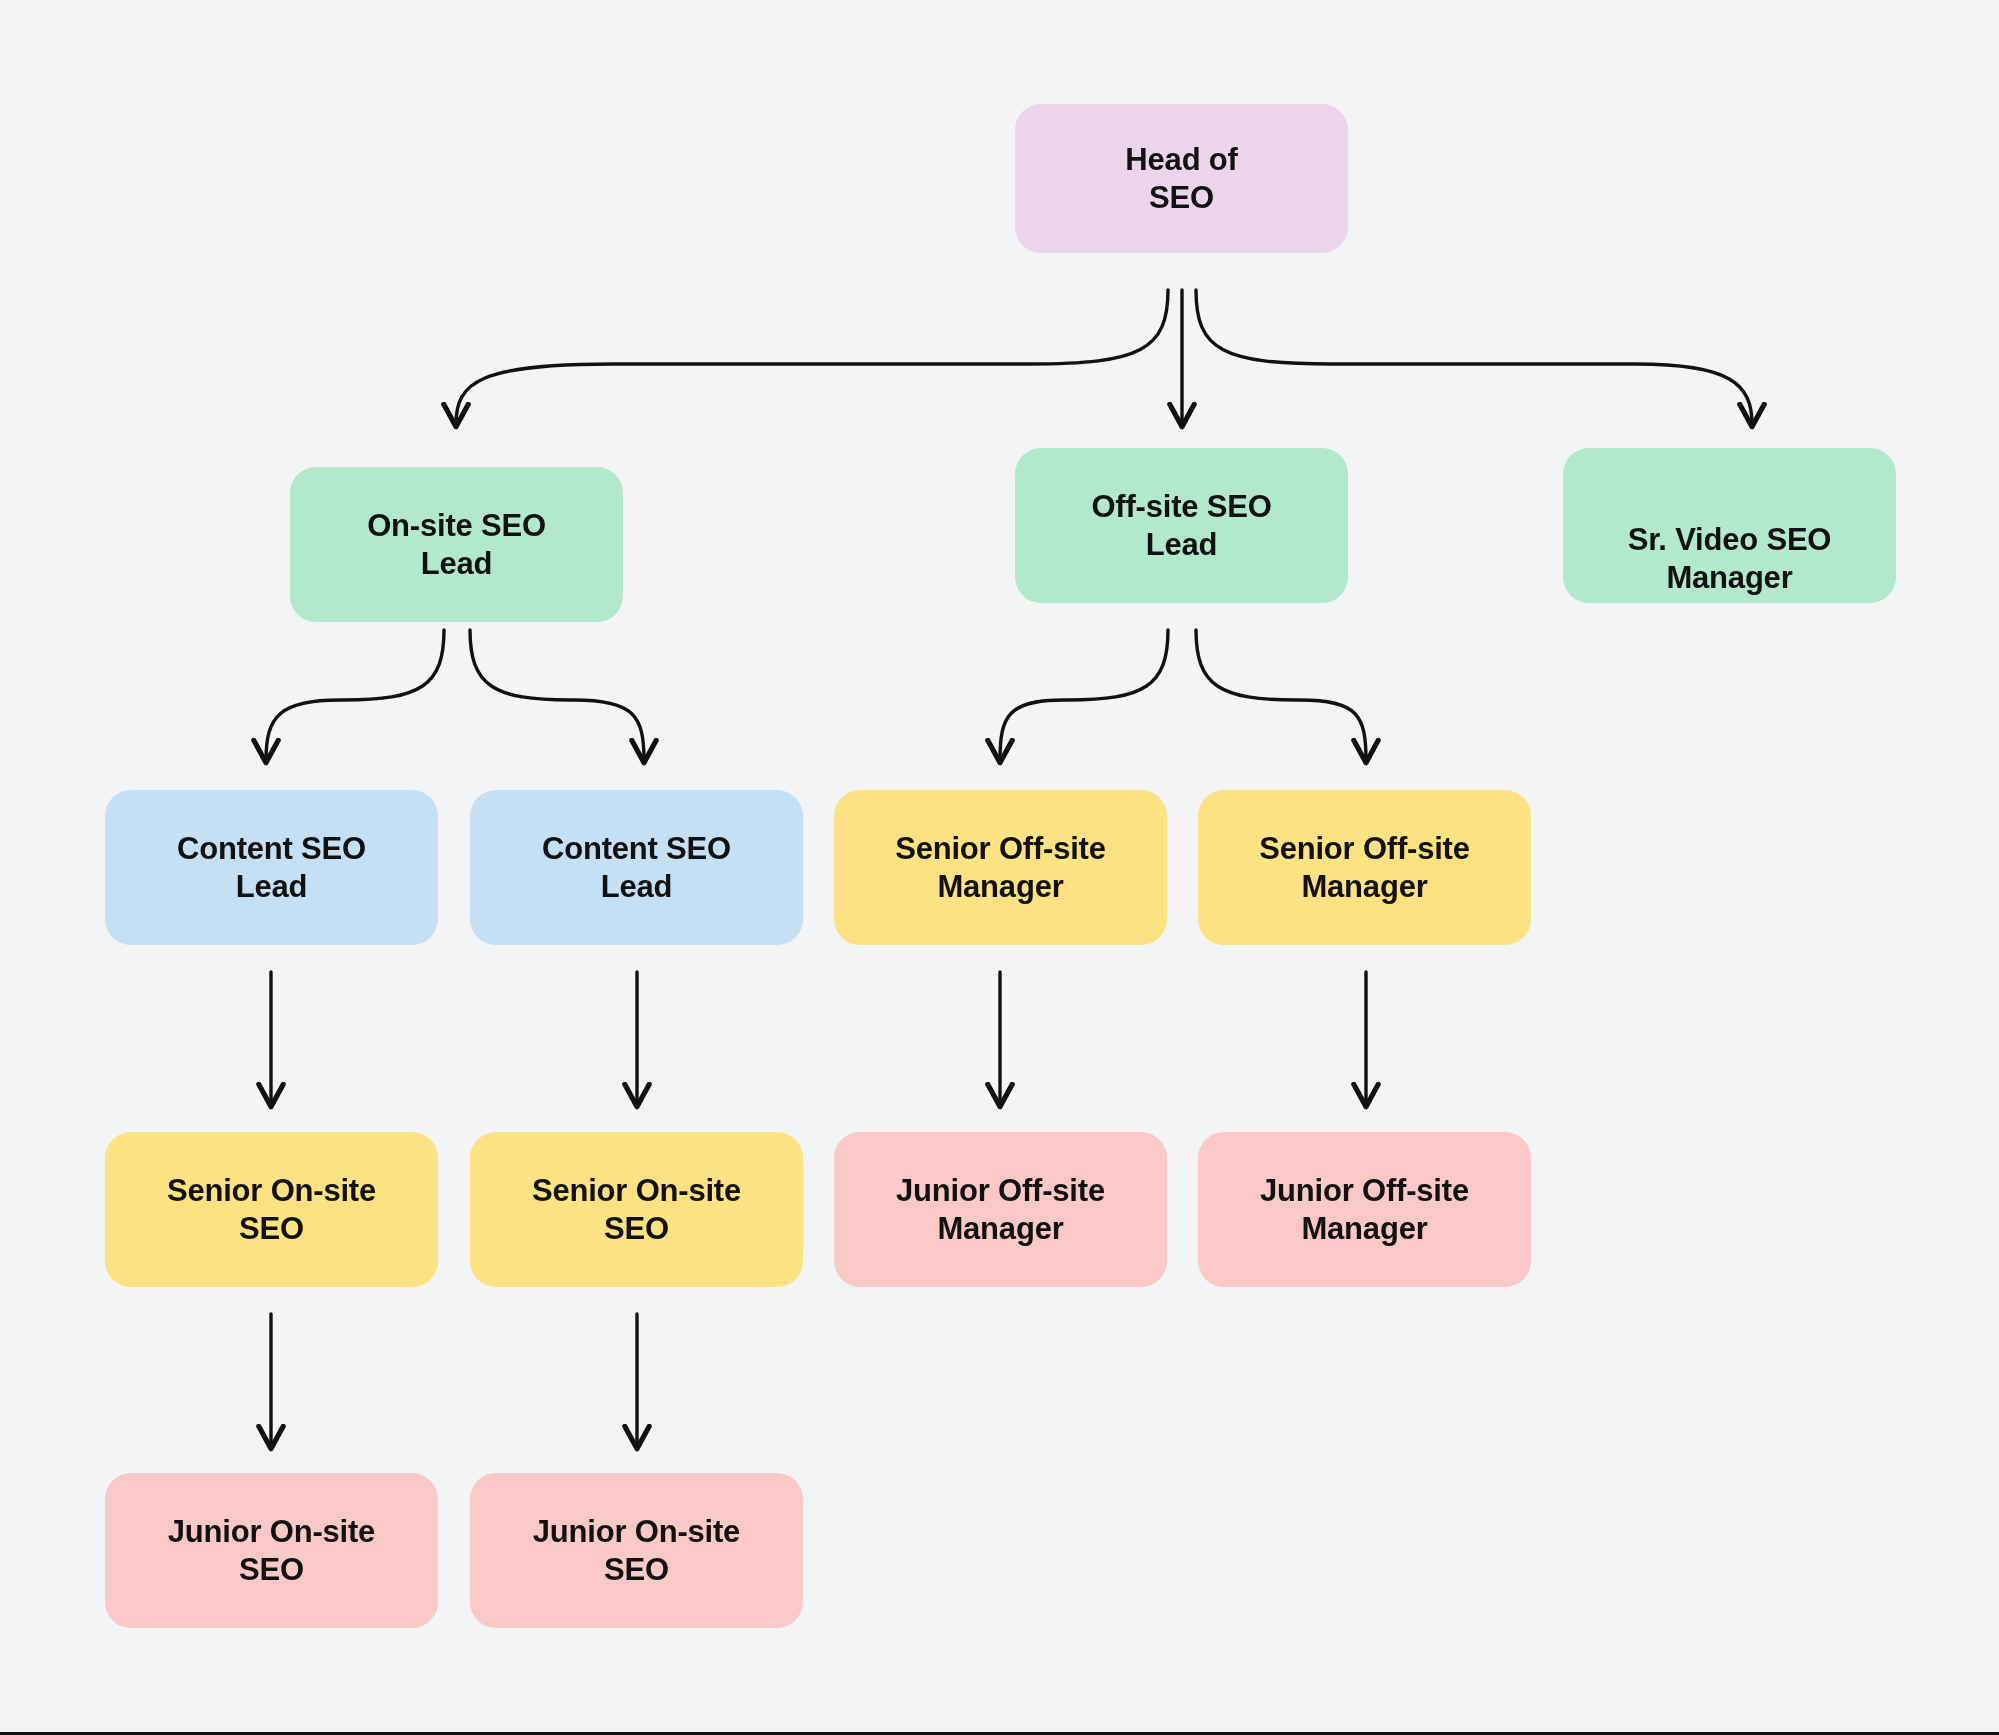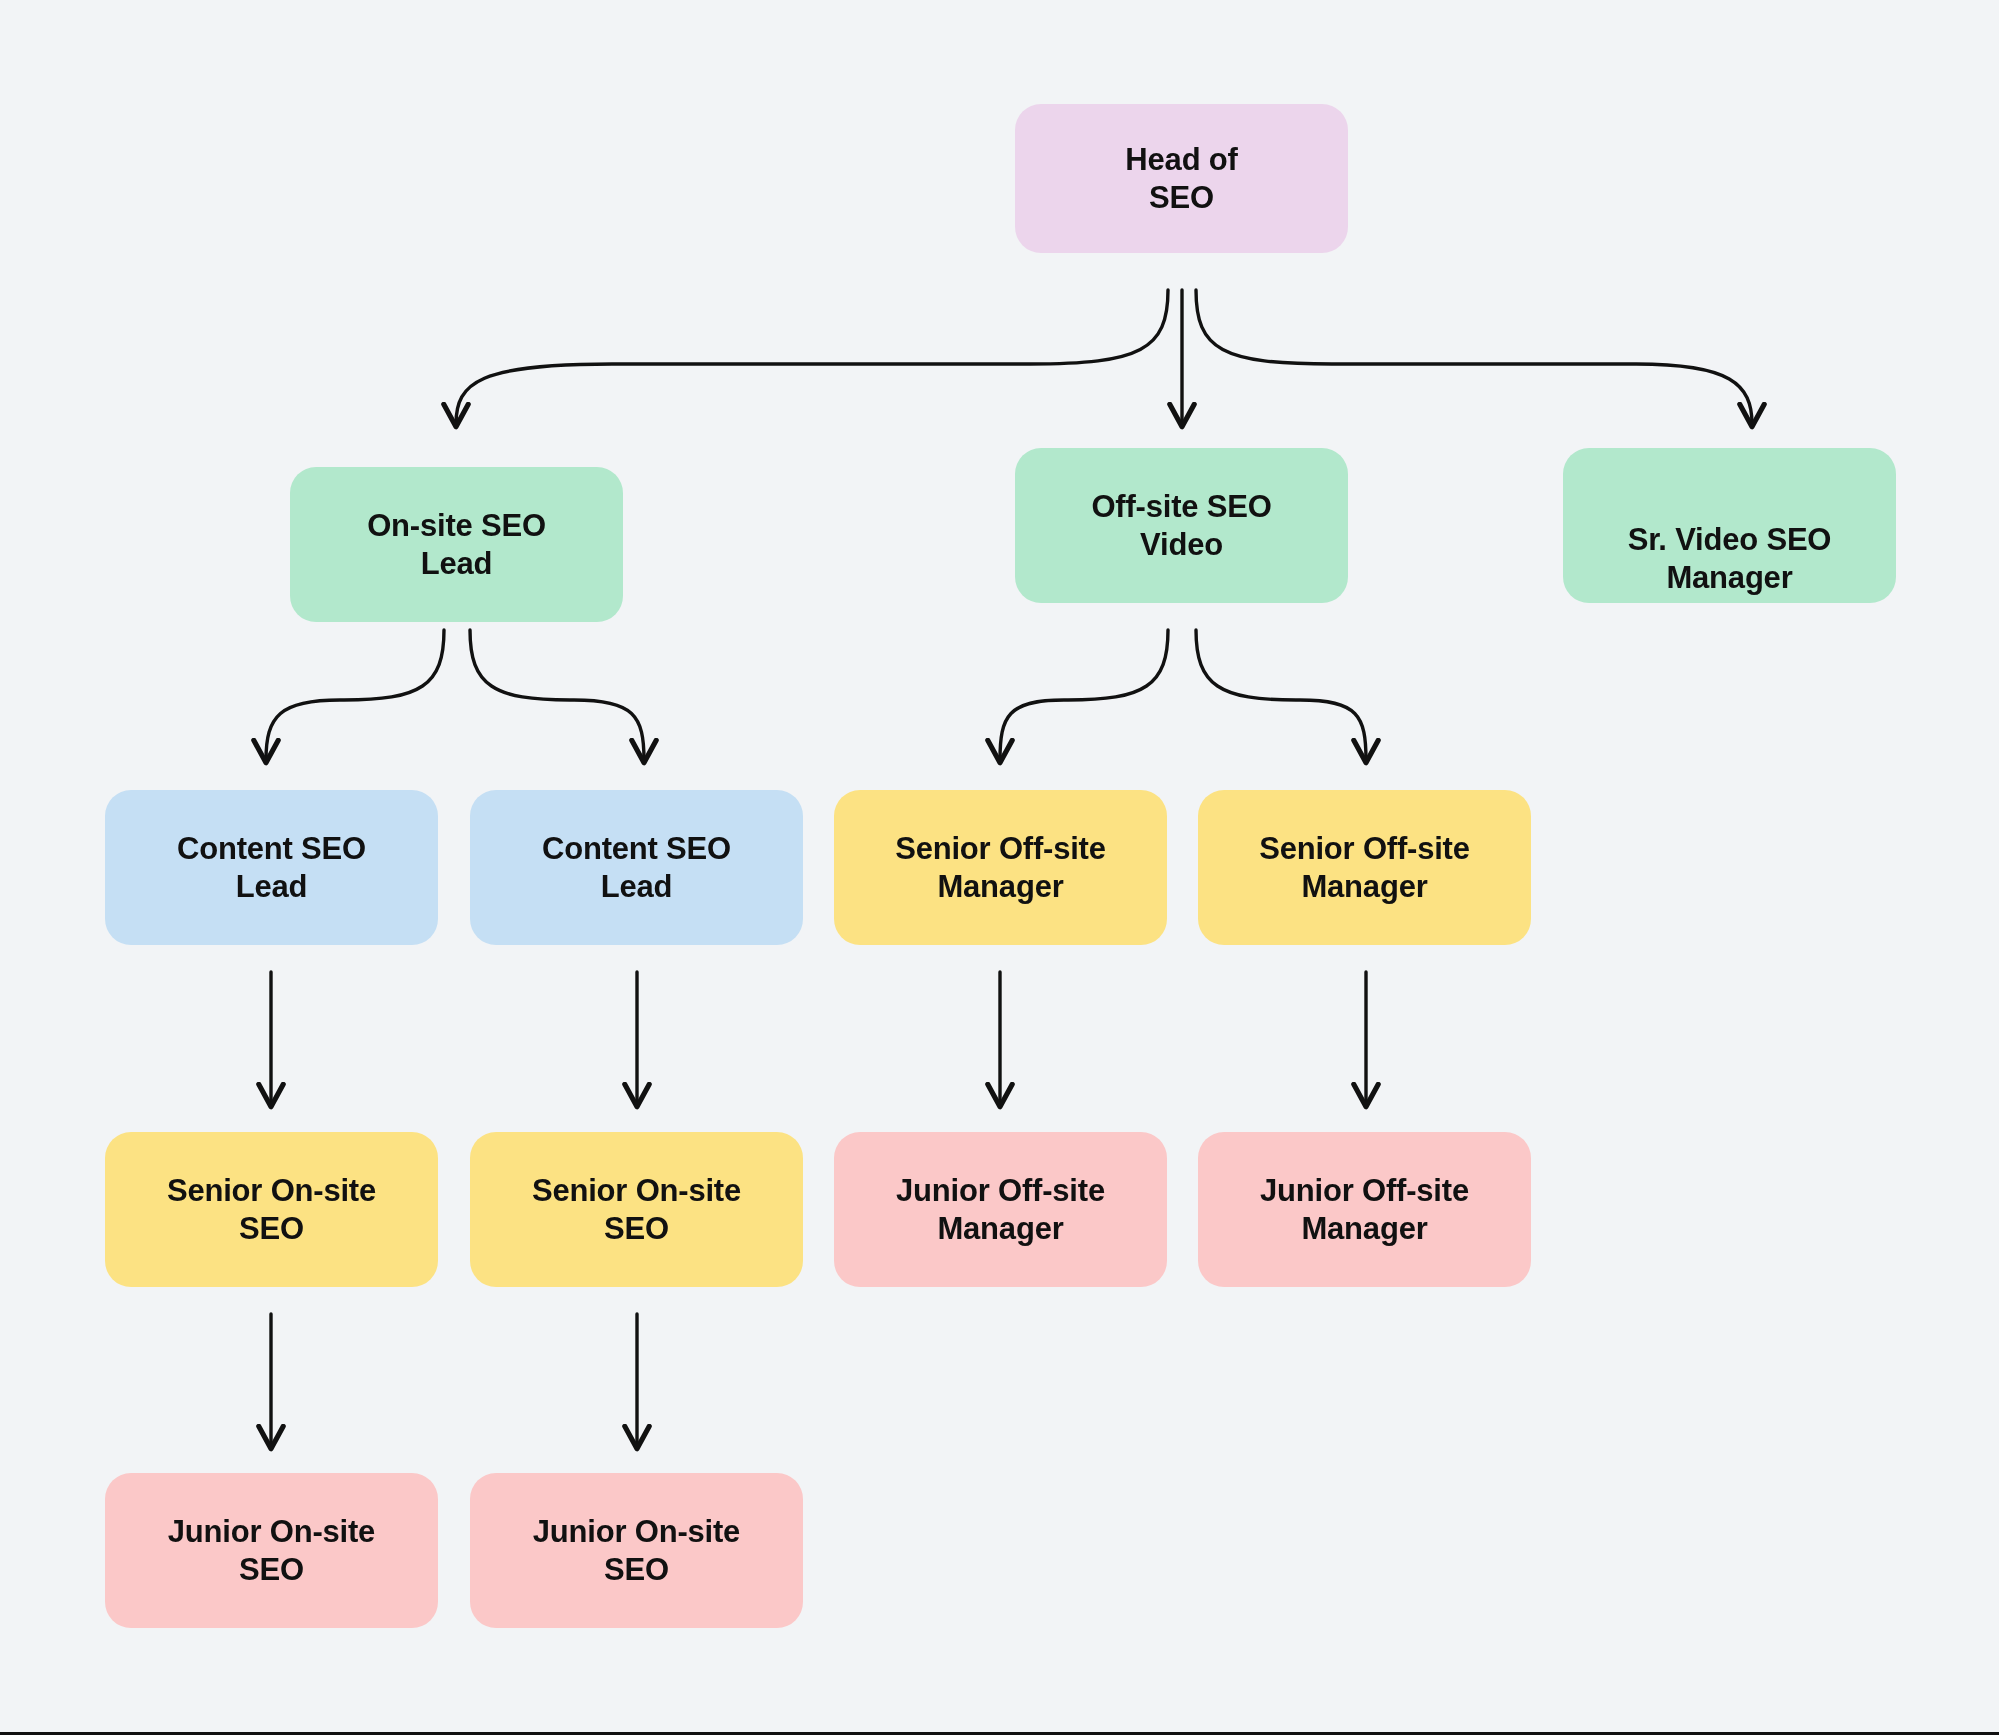--- a/index.html
+++ b/index.html
@@ -89,21 +89,21 @@
     <span class="node-label">Head of
 SEO</span>
   </div>
 
   <div class="node" style="left:290px; top:448px; width:333px; height:155px; background:#b2e8cc;margin-top:19px;">
     <span class="node-label">On-site SEO
 Lead</span>
   </div>
   <div class="node" style="left:1015px; top:448px; width:333px; height:155px; background:#b2e8cc;">
     <span class="node-label">Off-site SEO
-Video</span>
+Lead</span>
   </div>
   <div class="node" style="left:1563px; top:448px; width:333px; height:155px; background:#b2e8cc;align-items:flex-end;">
     <span class="node-label">Sr. Video SEO
 Manager</span>
   </div>
 
   <div class="node" style="left:105px; top:790px; width:333px; height:155px; background:#c5dff4;">
     <span class="node-label">Content SEO
 Lead</span>
   </div>

